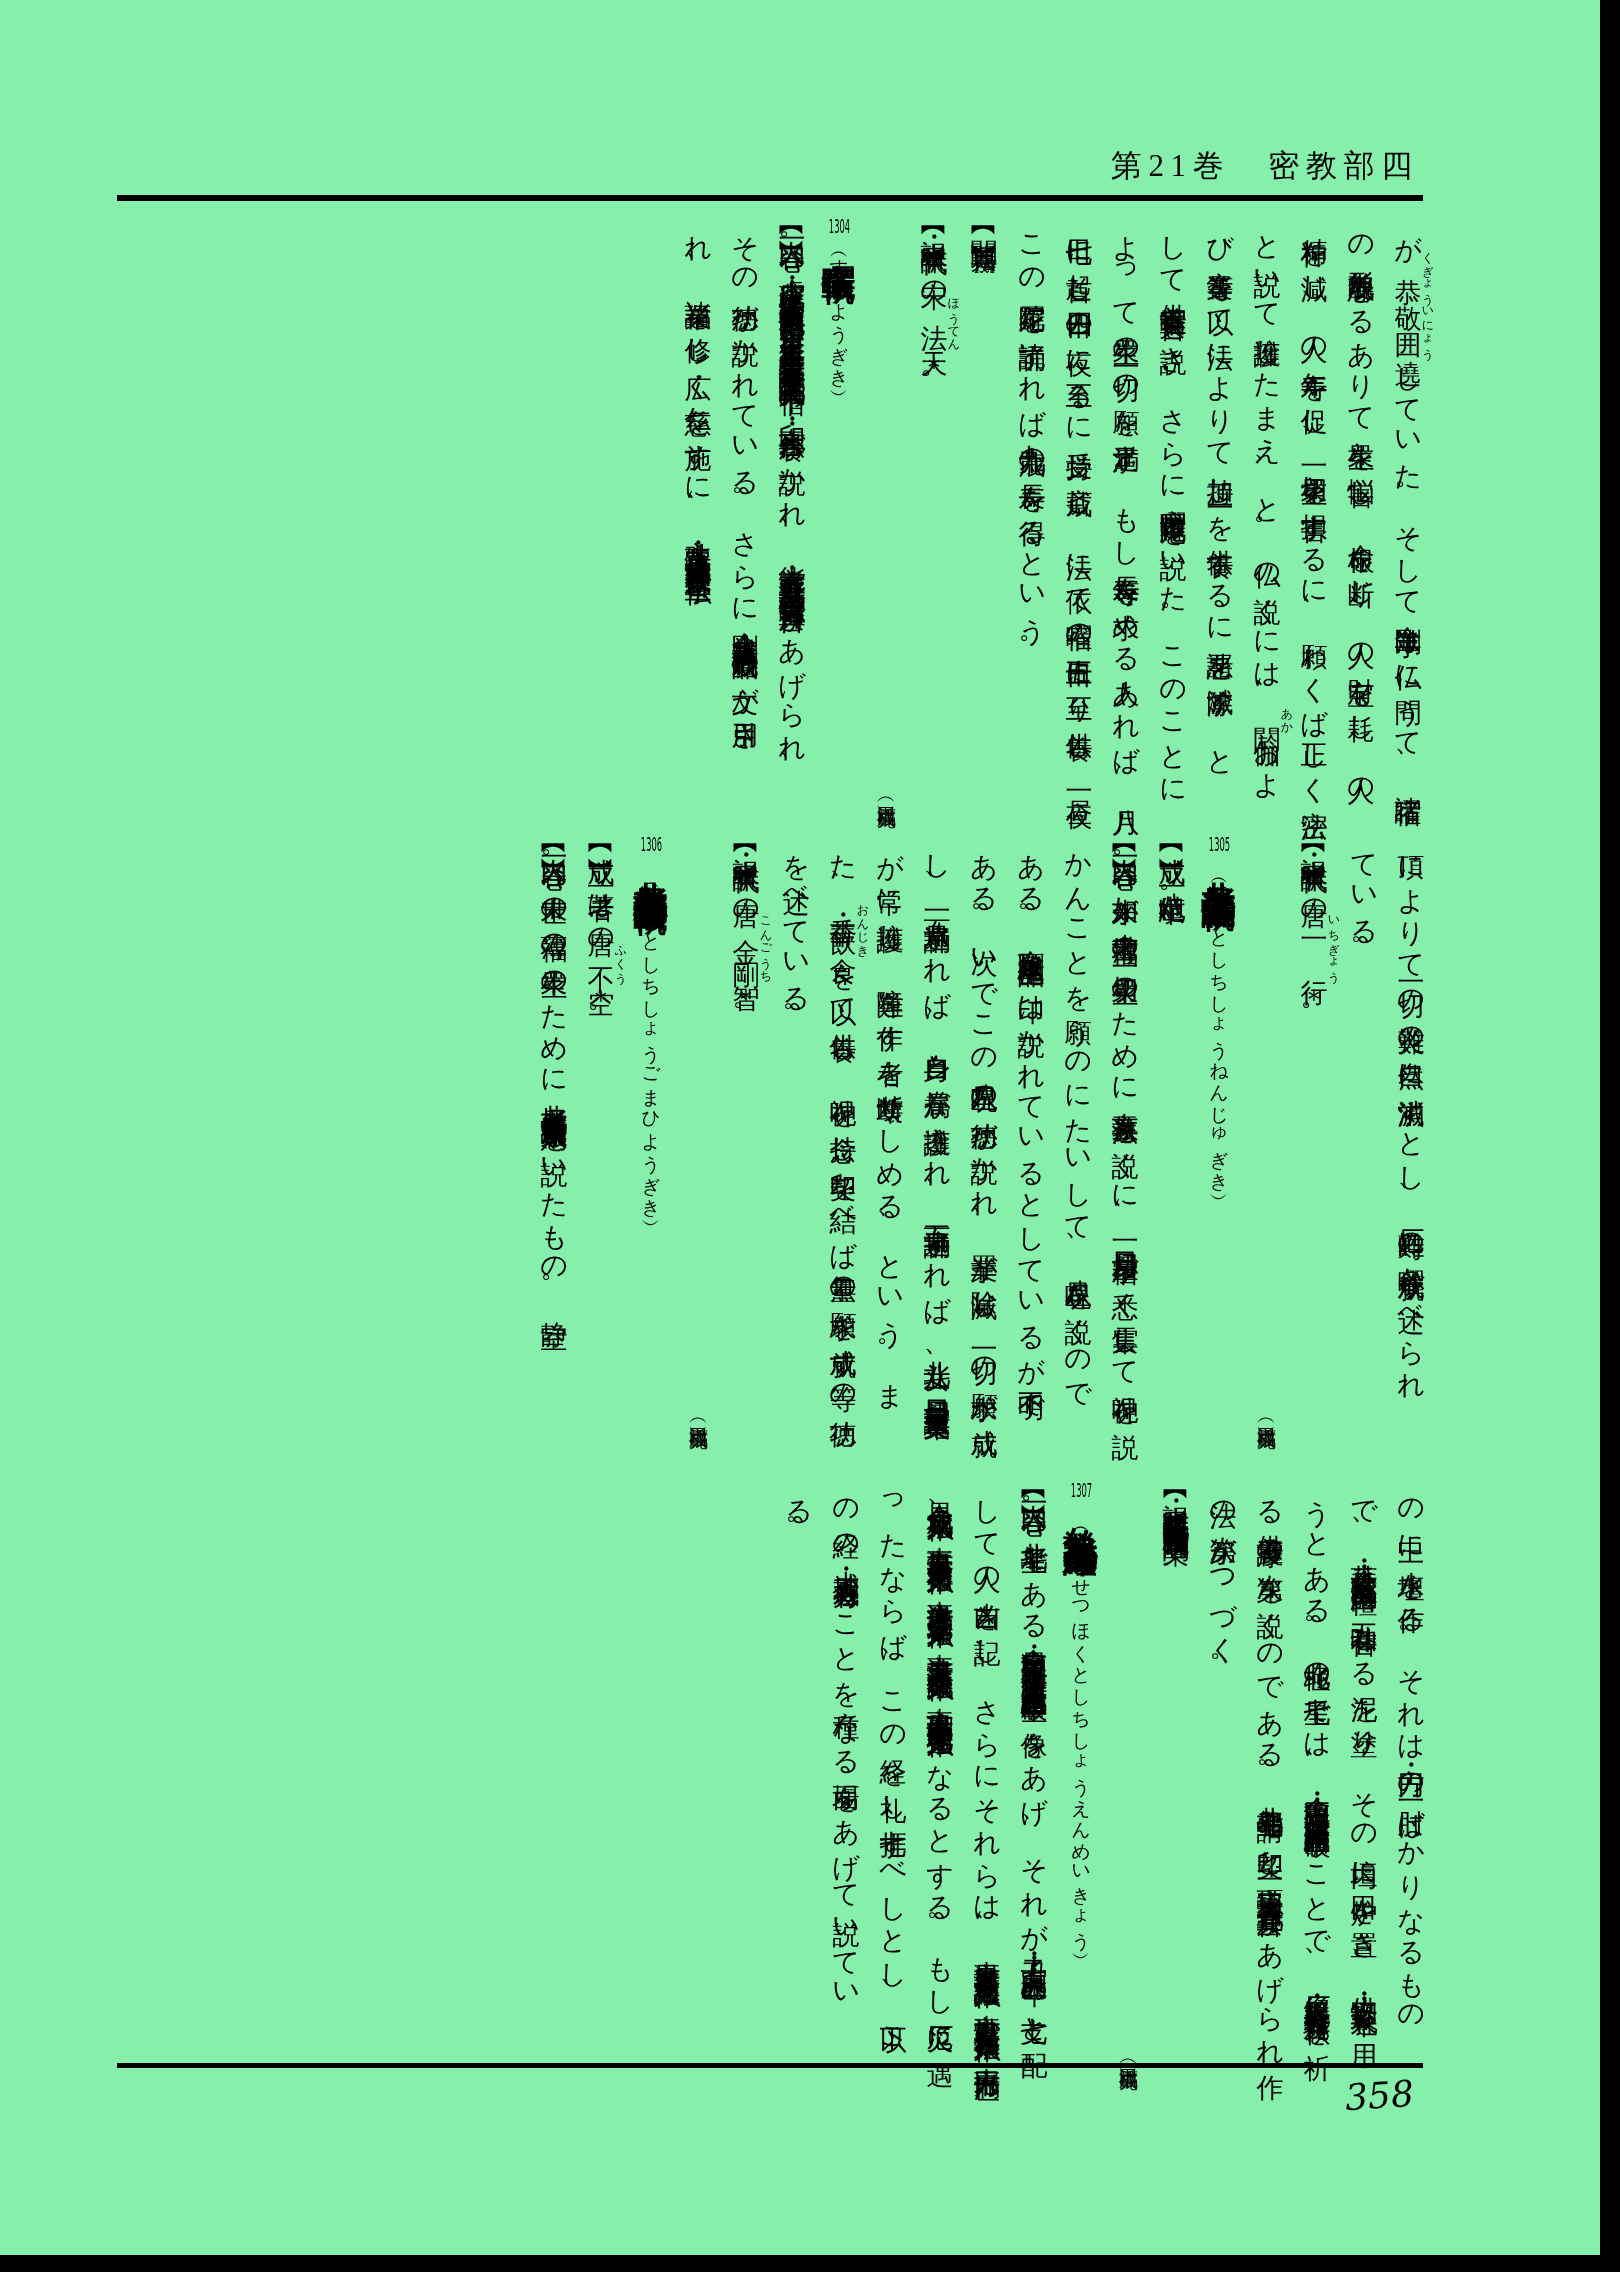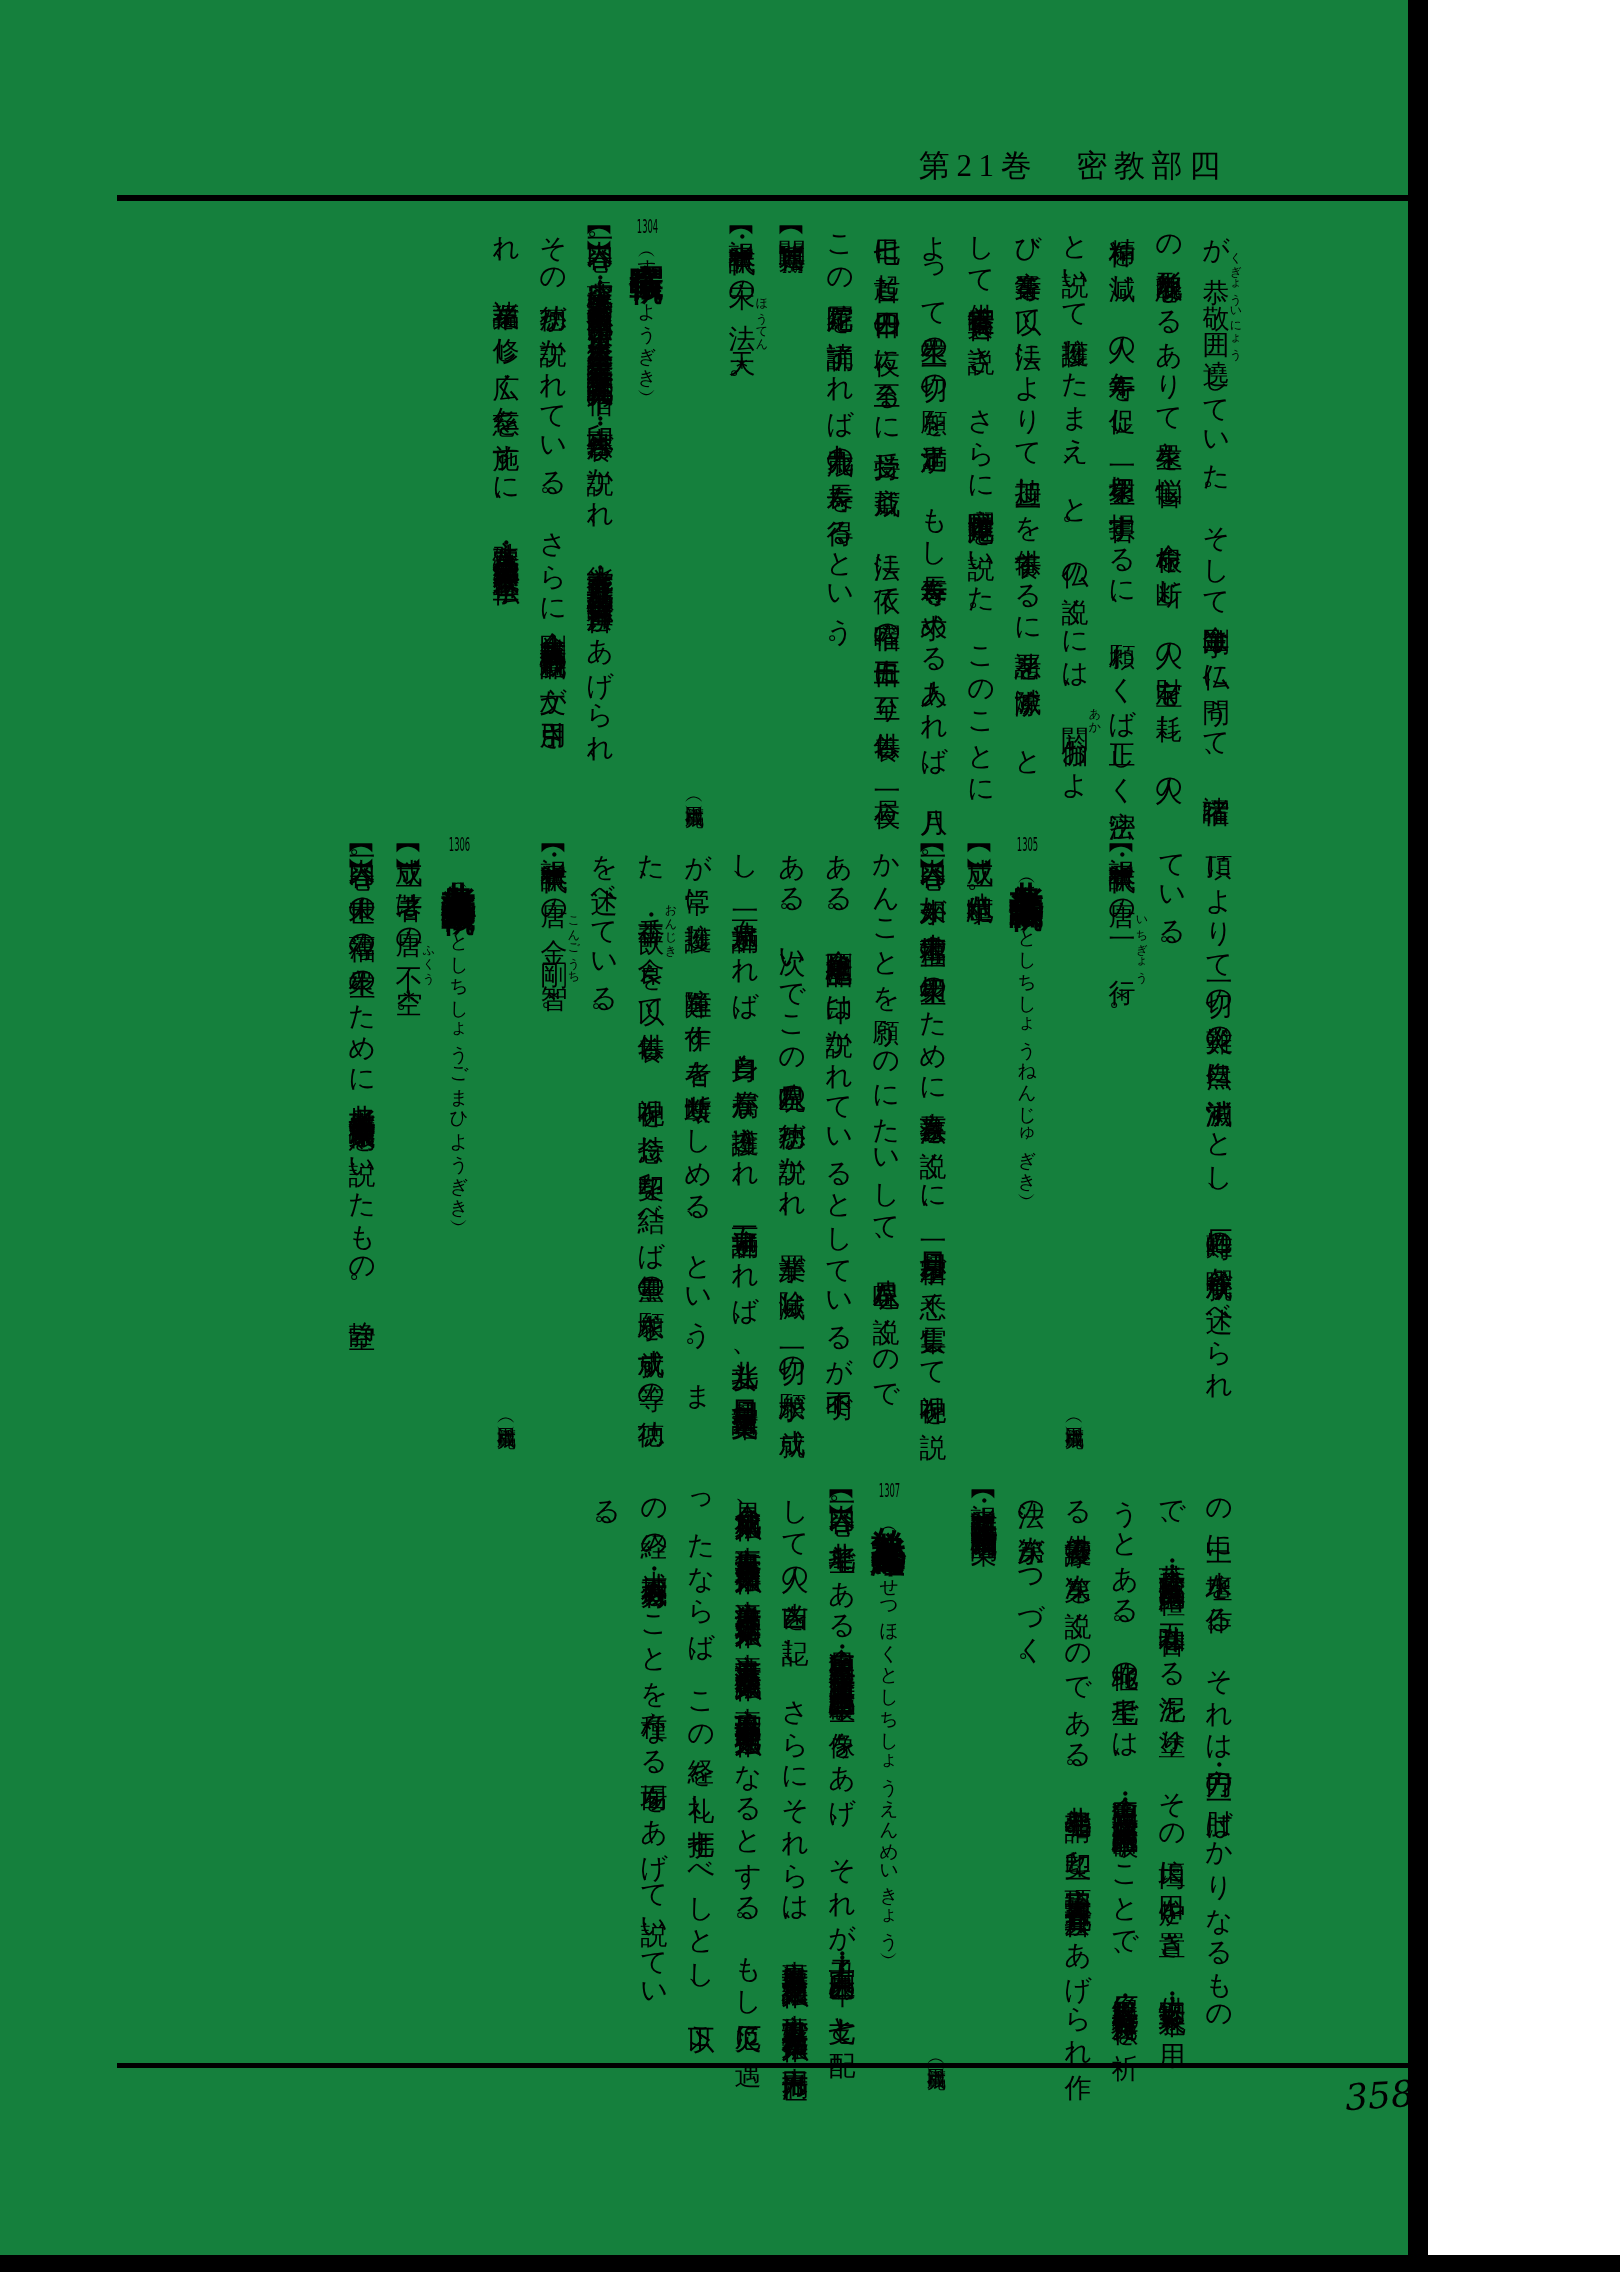--- a/index.html
+++ b/index.html
@@ -4,21 +4,21 @@
 <title>第21巻 密教部四 p.358</title>
 <style>
   html,body{
     margin:0; padding:0;
     width:1620px; height:2273px;
     background:#ffffff;
     overflow:hidden;
     font-family:"Liberation Serif","DejaVu Serif",serif;
     color:#000;
   }
-  .page{ position:relative; width:1428px; height:2273px; background:#15803d; }
+  .page{ position:relative; width:1620px; height:2273px; background:#86efac; }
 
   
   .edge-right{ position:absolute; top:0; right:0; width:20px; height:2273px; background:#000; }
   .edge-bottom{ position:absolute; left:0; bottom:0; width:1620px; height:18px; background:#000; }
 
   
   .running-head{
     position:absolute; top:145px; right:201px;
     font-size:31px; letter-spacing:6.7px; white-space:nowrap;
   }

